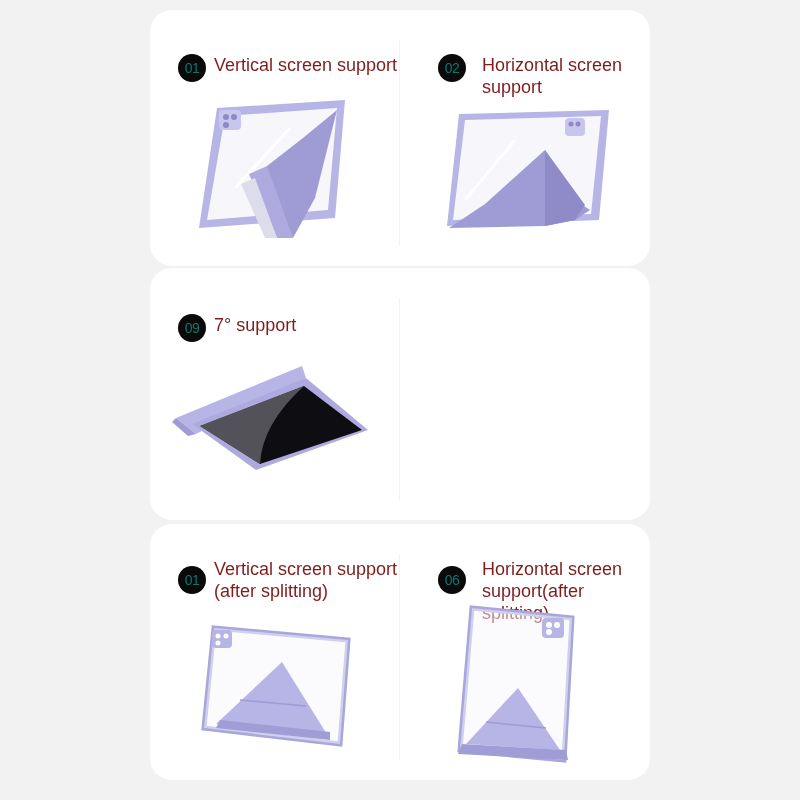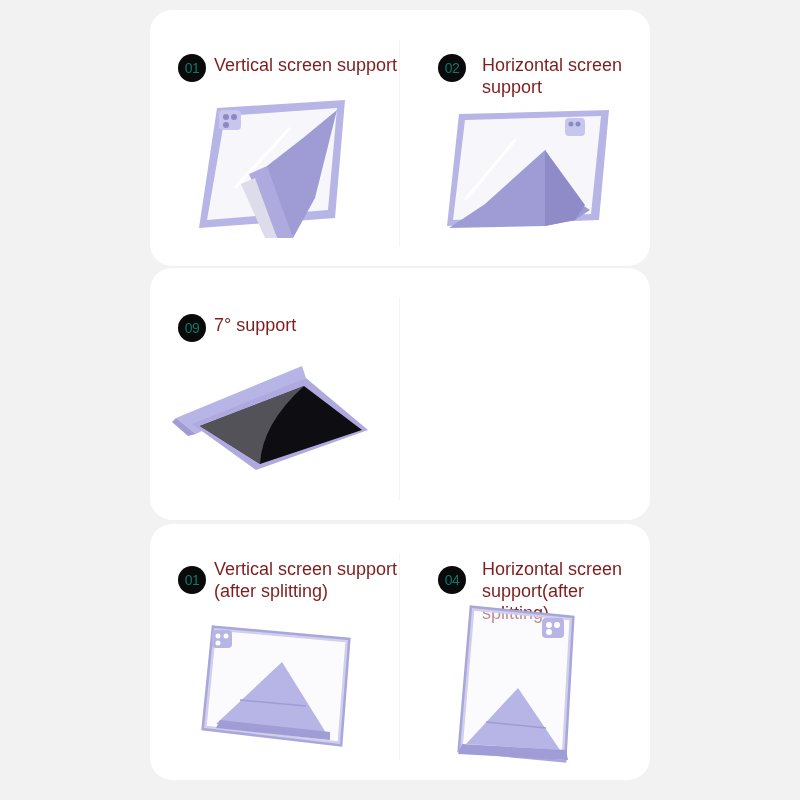--- a/index.html
+++ b/index.html
@@ -154,21 +154,21 @@
           <circle cx="18" cy="19" r="2.5" fill="#fff"></circle>
         <polygon points="82,38 128,112 16,100" fill="#b7b4e6"></polygon>
         <polygon points="20,96 130,108 130,116 16,104" fill="#a09cd6"></polygon>
         <line x1="40" y1="76" x2="106" y2="82" stroke="#9f9bd5" stroke-width="1.5"></line>
       </svg>
     </div>
   </div>
 
   <div class="cell right">
     <div class="label" style="top:34px;">
-      <span class="badge two-line">04</span>
+      <span class="badge two-line">06</span>
       <span class="label-text">Horizontal screen
 support(after splitting)</span>
     </div>
     <div class="illus" style="left:56px; top:80px;">
       <svg width="125" height="160" viewBox="0 0 125 160">
         <polygon points="16,4 116,14 108,156 4,146" fill="none" stroke="#a9a6dc" stroke-width="5"></polygon>
         <polygon points="16,4 116,14 108,156 4,146" fill="#f7f7fb" opacity="0.5"></polygon>
         <rect x="86" y="14" width="22" height="20" rx="4" fill="#b7b4e6"></rect>
         <circle cx="93" cy="21" r="3" fill="#fff"></circle>
           <circle cx="101" cy="21" r="3" fill="#fff"></circle>

